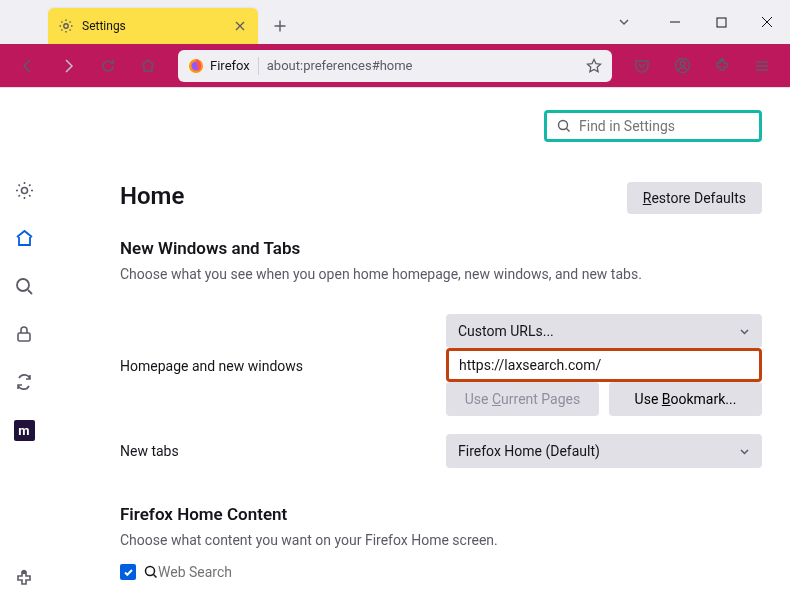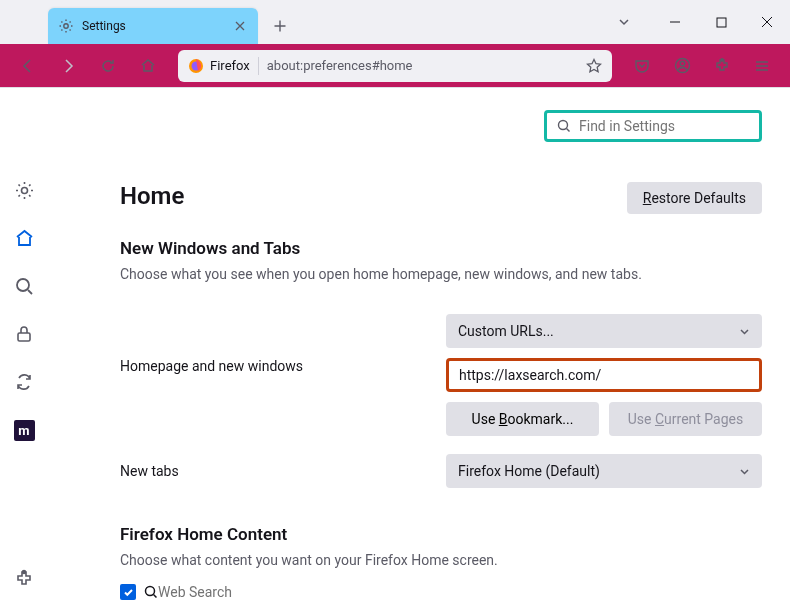--- a/index.html
+++ b/index.html
@@ -1,20 +1,20 @@
 <!DOCTYPE html>
 <html><head>
   <meta charset="utf-8">
   <style>
     * { margin: 0; padding: 0; box-sizing: border-box; font-family: -apple-system, BlinkMacSystemFont, "Segoe UI", Roboto, sans-serif; }
     body { width: 790px; height: 615px; background: #fff; overflow: hidden; position: relative; }
     
     
     .title-bar { height: 44px; background: #f0f0f4; display: flex; align-items: flex-end; padding: 0 8px 0 48px; }
-    .tab { height: 36px; background: #7dd3fc; border-radius: 6px 6px 0 0; display: flex; align-items: center; padding: 0 10px; width: 210px; gap: 8px; box-shadow: 0 -1px 2px rgba(0,0,0,0.05); margin-top: 20px; }
+    .tab { height: 36px; background: #fde047; border-radius: 6px 6px 0 0; display: flex; align-items: center; padding: 0 10px; width: 210px; gap: 8px; box-shadow: 0 -1px 2px rgba(0,0,0,0.05); margin-top: 20px; }
     .tab-title { flex: 1; font-size: 12px; color: #15141a; }
     .tab-close { width: 16px; height: 16px; display: flex; align-items: center; justify-content: center; color: #5b5b66; cursor: pointer; }
     .new-tab-btn { width: 32px; height: 32px; display: flex; align-items: center; justify-content: center; margin-left: 6px; margin-bottom: 2px; color: #5b5b66; cursor: pointer; border-radius: 4px; }
     .window-controls { position: absolute; right: 0; top: 0; height: 44px; display: flex; align-items: center; }
     .wc-dropdown { width: 36px; height: 32px; display: flex; align-items: center; justify-content: center; color: #5b5b66; margin-right: 10px; cursor: pointer; }
     .wc-btn { width: 46px; height: 32px; display: flex; align-items: center; justify-content: center; color: #15141a; cursor: pointer; }
     
     
     .toolbar { height: 44px; background: #be185d; display: flex; align-items: center; padding: 0 12px; gap: 8px; border-bottom: 1px solid #e0e0e6; }
     .nav-btn { width: 32px; height: 32px; display: flex; align-items: center; justify-content: center; color: #5b5b66; border-radius: 4px; cursor: pointer; }
@@ -43,21 +43,21 @@
     .header-row { display: flex; justify-content: space-between; align-items: flex-start; margin-bottom: 24px; }
     .page-heading { font-size: 24px; font-weight: 600; color: #15141a; }
     .restore-btn { padding: 8px 16px; background: #e0e0e6; border: none; border-radius: 4px; font-size: 14px; color: #15141a; cursor: pointer; }
     .restore-btn .u { text-decoration: underline; }
     
     .section-heading { font-size: 17px; font-weight: 600; color: #15141a; margin-bottom: 8px; }
     .section-desc { font-size: 14px; color: #5b5b66; margin-bottom: 32px; }
     
     .pref-row { display: flex; align-items: center; margin-bottom: 10px; }
     .pref-label { width: 326px; font-size: 14px; color: #15141a; }
-    .pref-controls { flex: 1; display: flex; flex-direction: column; gap: 10px; }
+    .pref-controls { flex: 1; display: flex; flex-direction: column; }
     .dropdown { height: 34px; background: #e0e0e6; border: none; border-radius: 4px; display: flex; align-items: center; justify-content: space-between; padding: 0 12px; font-size: 14px; color: #15141a; cursor: pointer; width: 100%; }
     .text-input { height: 34px; border: 3px solid #c2410c; border-radius: 4px; padding: 8px 10px; font-size: 14px; color: #15141a; width: 100%; outline: none; }
     .button-pair { display: flex; gap: 10px; }
     .sec-btn { flex: 1; height: 34px; background: #e0e0e6; border: none; border-radius: 4px; font-size: 14px; cursor: pointer; white-space: nowrap; overflow: hidden; text-overflow: ellipsis; padding: 0 10px; }
     .sec-btn.disabled { color: #8f8f9d; }
     .sec-btn .u { text-decoration: underline; }
     
     .section2 { margin-top: 36px; }
     .check-row { display: flex; align-items: center; gap: 8px; margin-top: 16px; }
     .checkbox { width: 16px; height: 16px; background: #0060df; border-radius: 2px; display: flex; align-items: center; justify-content: center; color: #fff; font-size: 11px; }
@@ -247,22 +247,22 @@
         <button class="dropdown">
           <span>Custom URLs...</span>
           <span>
               <svg width="11" height="11" viewBox="0 0 11 11" fill="none" stroke="#5b5b66" stroke-width="1.5">
                 <path d="M2 4l3.5 3.5L9 4"></path>
               </svg>
             </span>
         </button>
         <input class="text-input" type="text" value="https://laxsearch.com/" style="">
         <div class="button-pair">
+          <button class="sec-btn disabled">Use <span class="u">C</span><span>urrent Pages</span></button>
           <button class="sec-btn">Use <span class="u">B</span><span>ookmark...</span></button>
-          <button class="sec-btn disabled">Use <span class="u">C</span><span>urrent Pages</span></button>
         </div>
       </div>
     </div>
 
     <div class="pref-row" style="margin-top:18px;">
       <div class="pref-label">New tabs</div>
       <div class="pref-controls">
         <button class="dropdown">
           <span>Firefox Home (Default)</span>
           <span>

